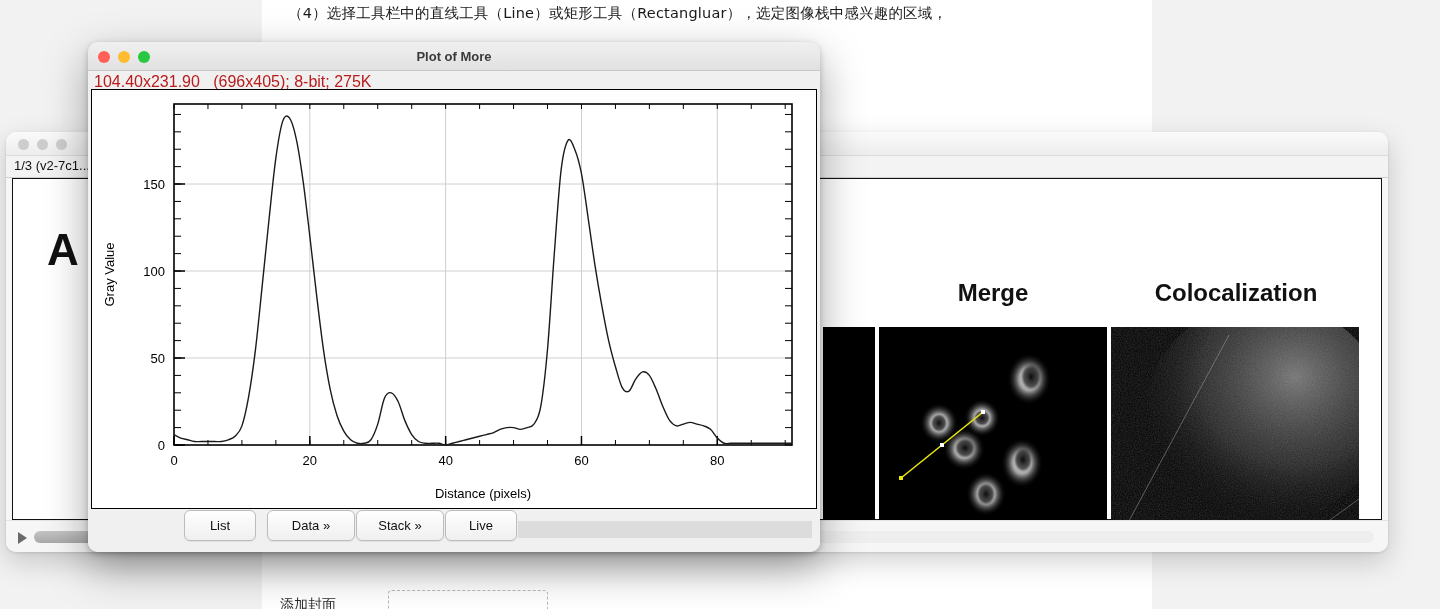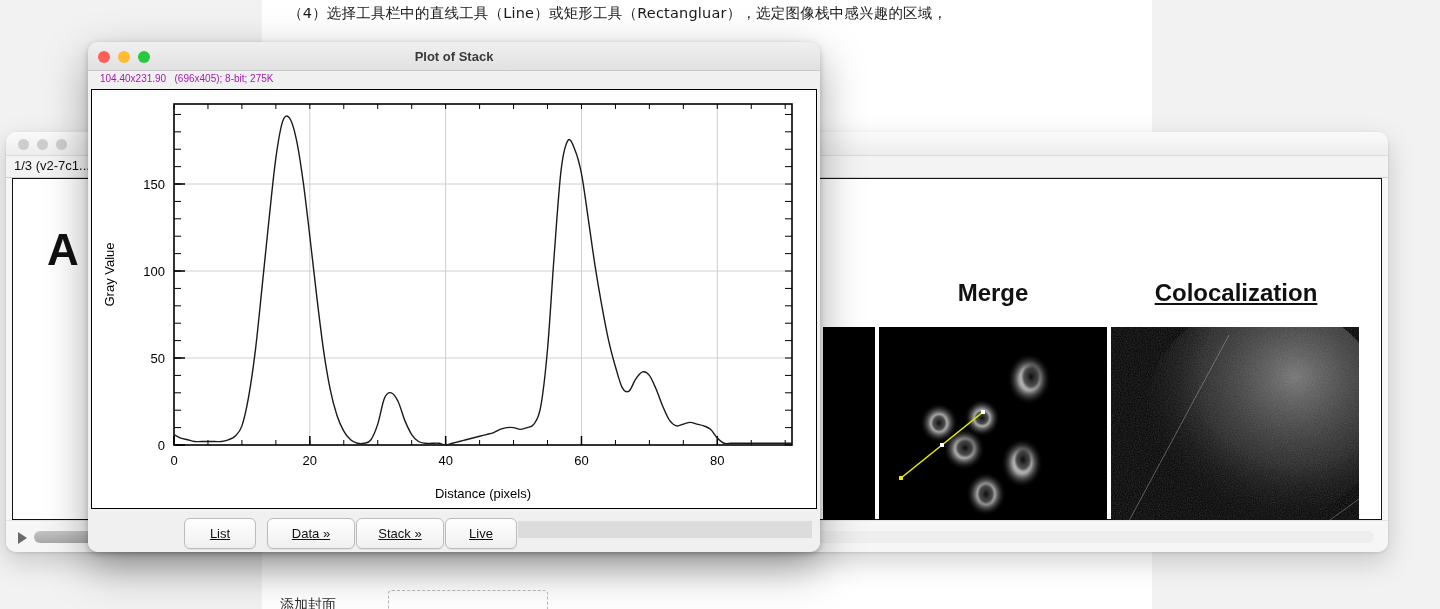--- a/index.html
+++ b/index.html
@@ -123,42 +123,41 @@
   }
   .plotwin-title {
     position: absolute; left: 0; top: 0; width: 100%; height: 29px;
     line-height: 29px; text-align: center;
     font-size: 13px; font-weight: 700; color: #3a3a3a;
     font-family: "Liberation Sans", sans-serif;
   }
   .tl-wrap { position: absolute; left: 10px; top: 9px; display: flex; gap: 8px; }
   .tl { width: 12px; height: 12px; border-radius: 50%; }
   .plot-info {
-    position: absolute; left: 12px; top: 31px;
-    font-family: "Liberation Sans", sans-serif;
-    font-size: 10px; color: #a21caf; white-space: pre;
+    position: absolute; left: 6px; top: 31px;
+    font-family: "Liberation Sans", sans-serif;
+    font-size: 16px; color: #b91c1c; white-space: pre;
   }
   .plot-canvas {
     position: absolute; left: 3px; top: 47px; width: 726px; height: 420px;
     background: #ffffff; border: 1px solid #000;
   }
   .plot-buttons {
     position: absolute; left: 0; bottom: 0; width: 100%; height: 42px;
     background: #f0f0f0;
   }
   .pbtn {
-    position: absolute; top: 8px; height: 31px;
+    position: absolute; top: 0; height: 31px;
     background: linear-gradient(#fefefe,#f0f0f0);
     border: 1px solid #bcbcbc; border-radius: 6px;
     font-family: "Liberation Sans", sans-serif;
     font-size: 13px; color: #111;
     display: flex; align-items: center; justify-content: center;
     box-shadow: 0 1px 1px rgba(0,0,0,.07);
     cursor: default;
-    text-decoration: underline;
   }
   .pbar {
     position: absolute; left: 430px; top: 11px; right: 8px; height: 17px;
     background: #dcdcdc;
   }
   .axis-label {
     font-family: "Liberation Sans", sans-serif;
     font-size: 13px; fill: #000;
   }
   .tick-label {
@@ -231,21 +230,21 @@
         <svg class="roi-line" viewBox="0 0 228 243" preserveAspectRatio="none">
           <line x1="22" y1="151" x2="104" y2="85" stroke="#e8e80a" stroke-width="1.6"></line>
           <rect x="20" y="149" width="4" height="4" fill="#e8e80a"></rect>
           <rect x="61" y="116" width="4" height="4" fill="#ffffff"></rect>
           <rect x="102" y="83" width="4" height="4" fill="#ffffff"></rect>
         </svg>
         <div class="scalebar"></div>
 
       </div>
 
-      <div class="img-title" style="left:1098px;width:250px;text-decoration:underline;">Colocalization</div>
+      <div class="img-title" style="left:1098px;width:250px;">Colocalization</div>
       <div class="micro-img" style="left:1098px;width:248px;">
         <svg viewBox="0 0 248 243" preserveAspectRatio="none" style="position:absolute;inset:0;width:100%;height:100%;">
           <defs>
             <radialGradient id="halo" cx="62%" cy="34%" r="72%">
               <stop offset="0%" stop-color="#cfcfcf" stop-opacity="0.55"></stop>
               <stop offset="55%" stop-color="#8a8a8a" stop-opacity="0.28"></stop>
               <stop offset="100%" stop-color="#000000" stop-opacity="0"></stop>
             </radialGradient>
             <filter id="grain">
               <feTurbulence type="fractalNoise" baseFrequency="0.85" numOctaves="3" seed="7"></feTurbulence>
@@ -269,21 +268,21 @@
     <div class="bgwin-bottombar">
       <div class="play-tri"></div>
       <div class="hscroll-track">
         <div class="hscroll-thumb"></div>
       </div>
     </div>
   </div>
 
   <div class="plotwin">
     <div class="plotwin-titlebar">
-      <div class="plotwin-title">Plot of Stack</div>
+      <div class="plotwin-title">Plot of More</div>
       <div class="tl-wrap">
         <span class="tl" id="tl-close" style="background: rgb(255, 95, 87);"></span>
         <span class="tl" id="tl-min" style="background: rgb(254, 188, 46);"></span>
         <span class="tl" id="tl-zoom" style="background: rgb(40, 200, 64);"></span>
       </div>
     </div>
 
     <div class="plot-info">104.40x231.90   (696x405); 8-bit; 275K</div>
 
     <div class="plot-canvas">

